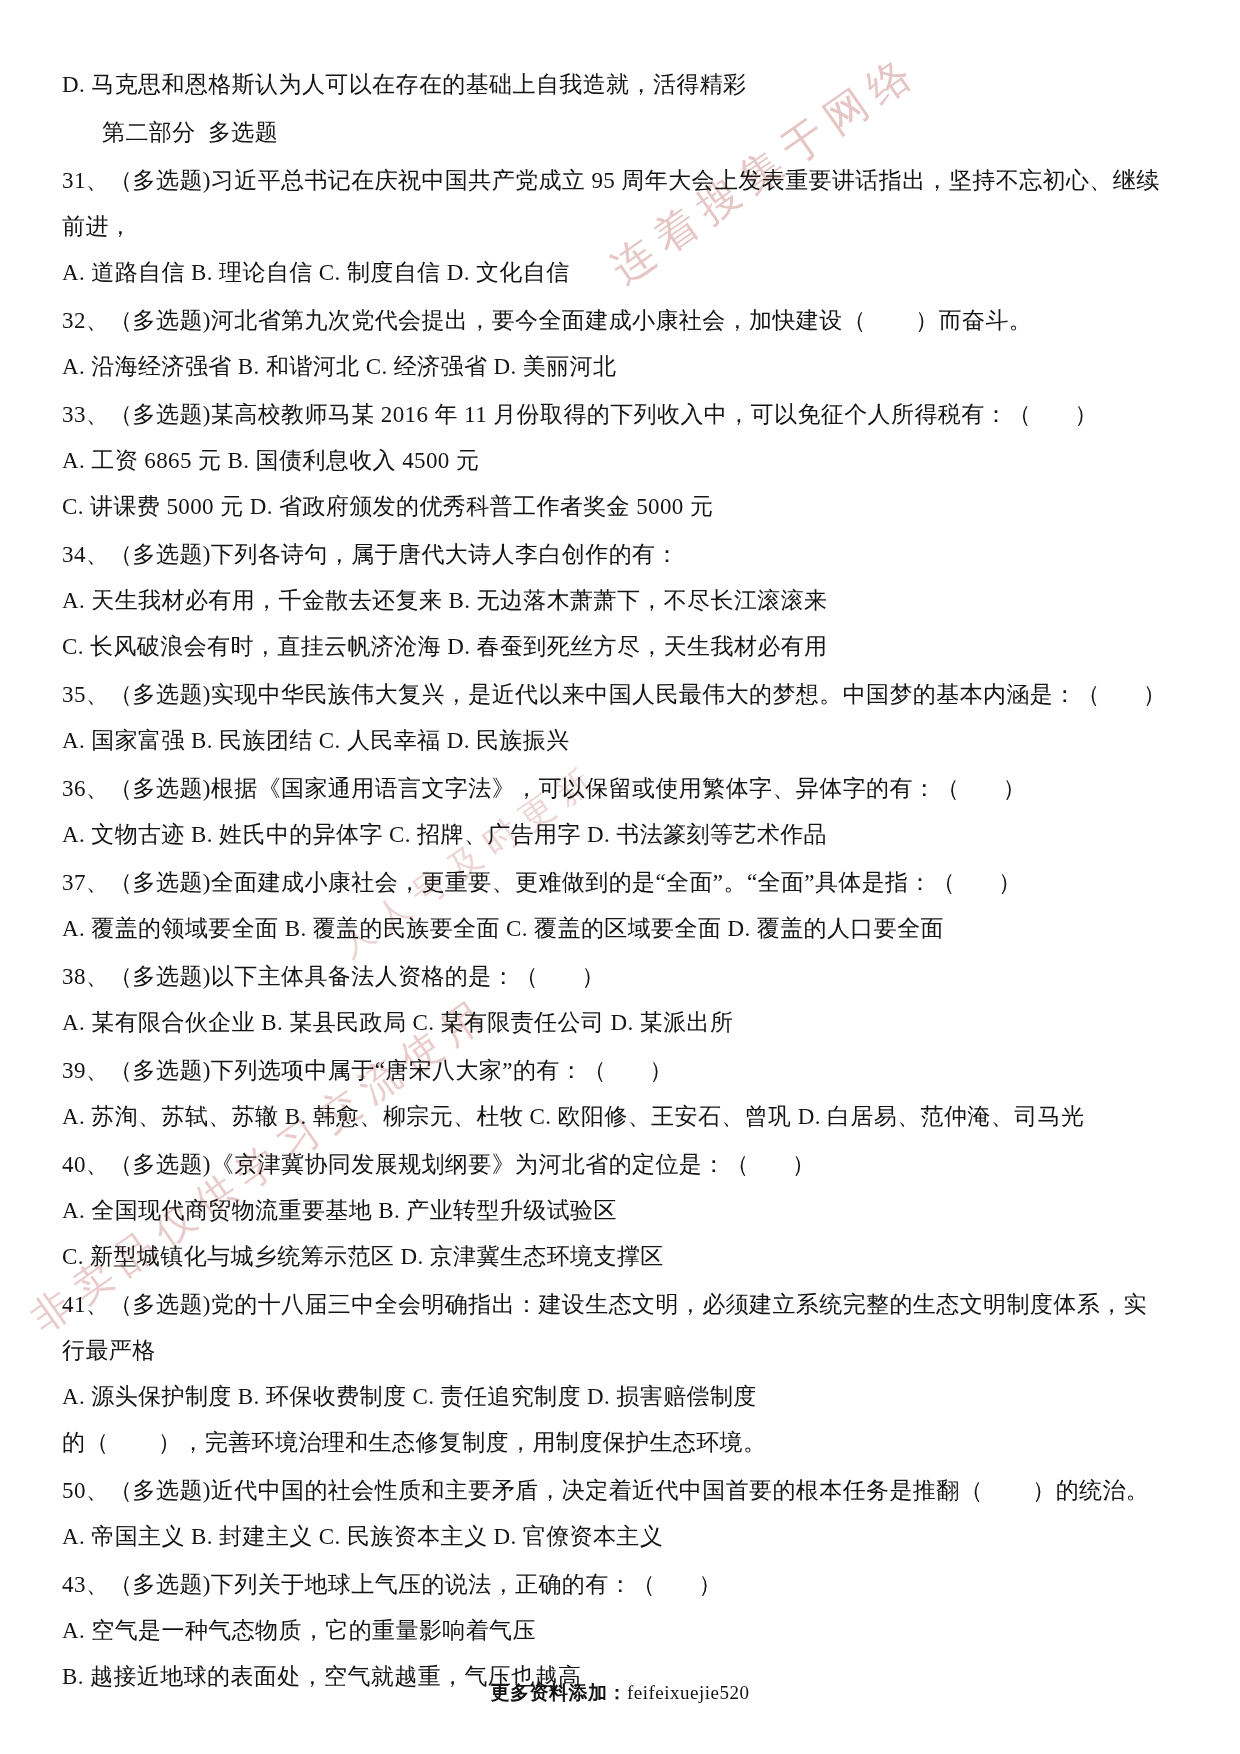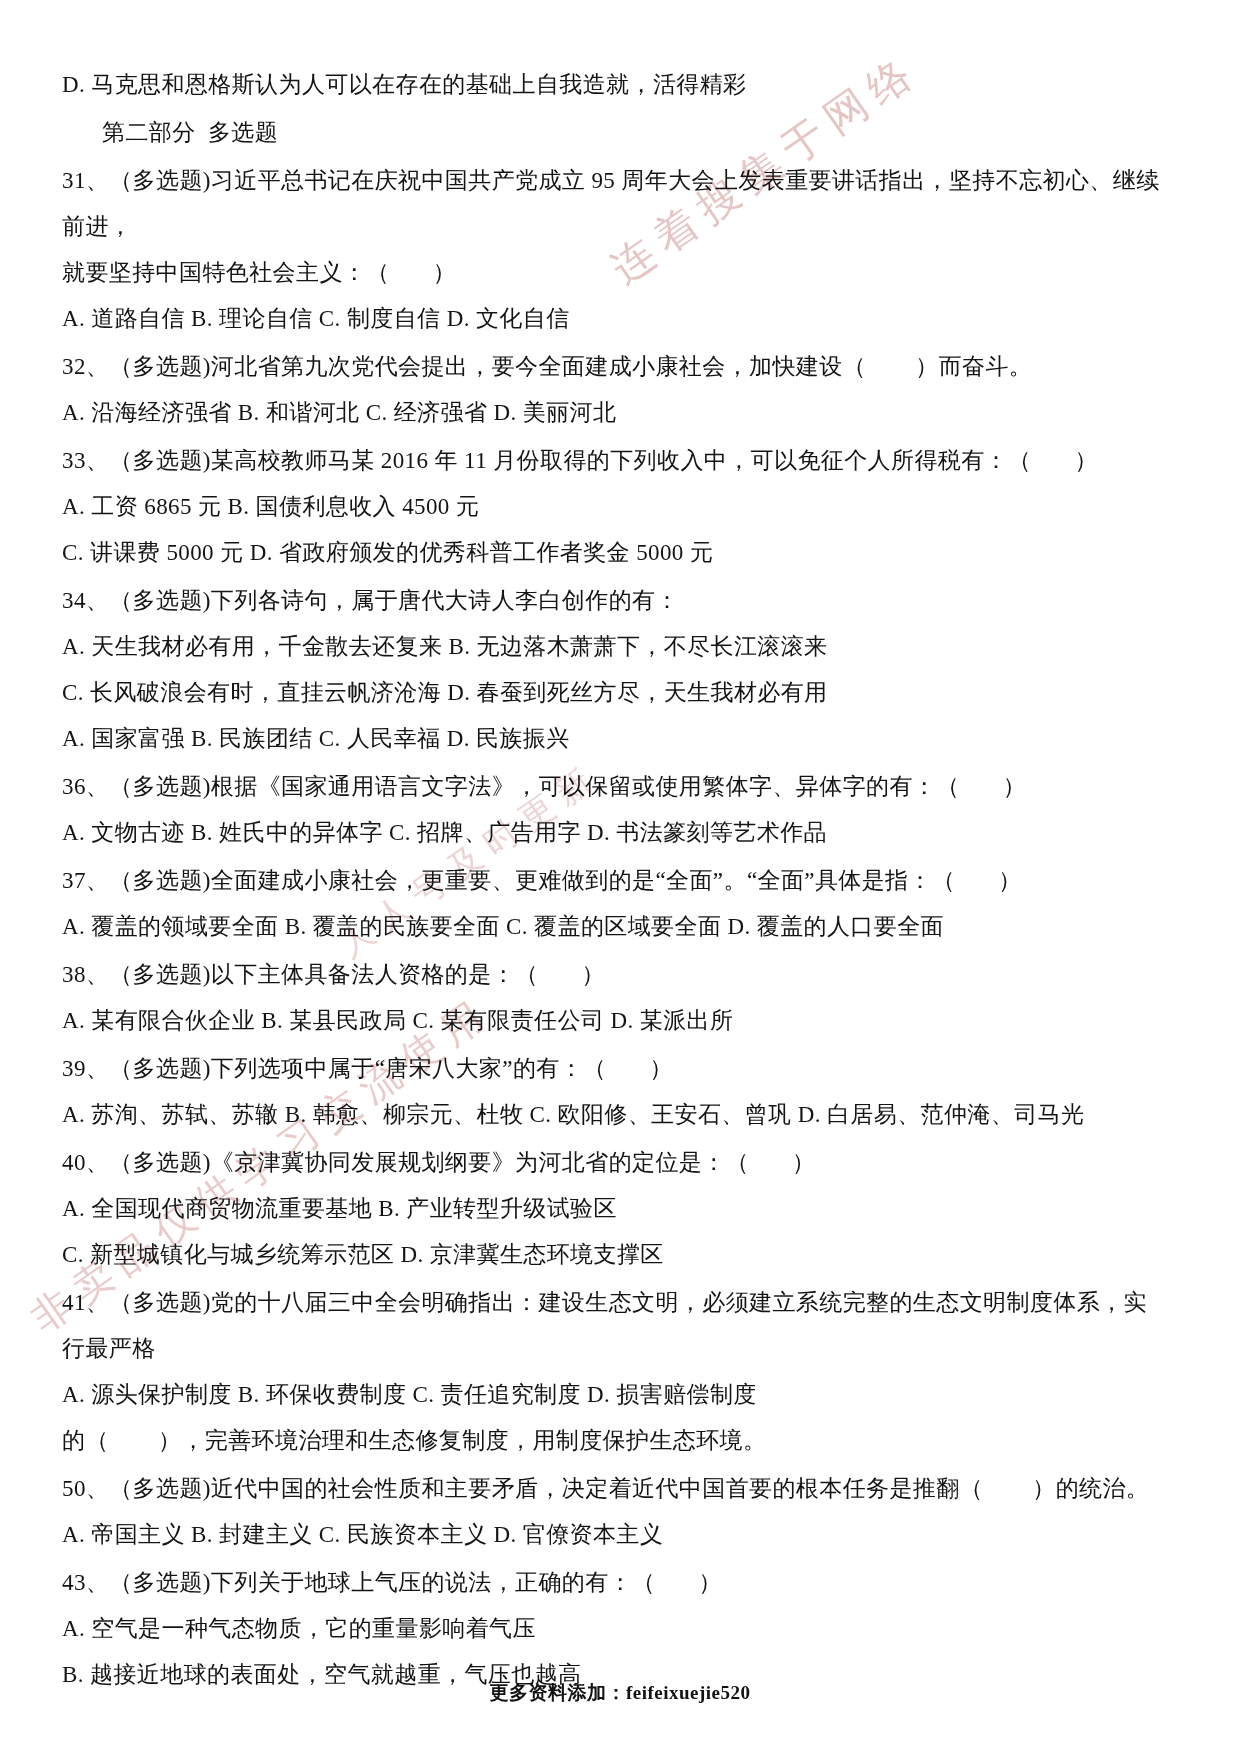--- a/index.html
+++ b/index.html
@@ -48,21 +48,21 @@
     text-align: center;
     font-size: 19px;
     font-family: "Liberation Serif", serif;
     font-weight: bold;
     letter-spacing: 0.5px;
     color: #121212;
     z-index: 4;
   }
   .footer .mail {
     font-family: "Liberation Serif", serif;
-    font-weight: bold;
+    font-weight: normal;
   }
 
   
   .wm {
     position: absolute;
     color: rgba(196, 120, 120, 0.42);
     font-size: 40px;
     letter-spacing: 10px;
     white-space: nowrap;
     font-family: "Liberation Serif", serif;
@@ -99,30 +99,30 @@
 
 <div class="page">
 
   <div class="wm wm1">连着搜集于网络</div>
   <div class="wm wm2">非卖品仅供学习交流使用</div>
   <div class="wm wm3">人人号及时更新</div>
 
   <div class="line">D. 马克思和恩格斯认为人可以在存在的基础上自我造就，活得精彩</div>
   <div class="line sec">第二部分  多选题</div>
   <div class="line q">31、（多选题)习近平总书记在庆祝中国共产党成立 95 周年大会上发表重要讲话指出，坚持不忘初心、继续前进，</div>
-  <div class="line">就要坚持中国特色社会主义：（       ）</div>
   <div class="line opt">A. 道路自信 B. 理论自信 C. 制度自信 D. 文化自信</div>
   <div class="line q">32、（多选题)河北省第九次党代会提出，要今全面建成小康社会，加快建设（        ）而奋斗。</div>
   <div class="line opt">A. 沿海经济强省 B. 和谐河北 C. 经济强省 D. 美丽河北</div>
   <div class="line q">33、（多选题)某高校教师马某 2016 年 11 月份取得的下列收入中，可以免征个人所得税有：（       ）</div>
   <div class="line opt">A. 工资 6865 元 B. 国债利息收入 4500 元</div>
   <div class="line opt">C. 讲课费 5000 元 D. 省政府颁发的优秀科普工作者奖金 5000 元</div>
   <div class="line q">34、（多选题)下列各诗句，属于唐代大诗人李白创作的有：</div>
   <div class="line opt">A. 天生我材必有用，千金散去还复来 B. 无边落木萧萧下，不尽长江滚滚来</div>
   <div class="line opt">C. 长风破浪会有时，直挂云帆济沧海 D. 春蚕到死丝方尽，天生我材必有用</div>
+  <div class="line q">35、（多选题)实现中华民族伟大复兴，是近代以来中国人民最伟大的梦想。中国梦的基本内涵是：（       ）</div>
   <div class="line opt">A. 国家富强 B. 民族团结 C. 人民幸福 D. 民族振兴</div>
   <div class="line q">36、（多选题)根据《国家通用语言文字法》，可以保留或使用繁体字、异体字的有：（       ）</div>
   <div class="line opt">A. 文物古迹 B. 姓氏中的异体字 C. 招牌、广告用字 D. 书法篆刻等艺术作品</div>
   <div class="line q">37、（多选题)全面建成小康社会，更重要、更难做到的是“全面”。“全面”具体是指：（       ）</div>
   <div class="line opt">A. 覆盖的领域要全面 B. 覆盖的民族要全面 C. 覆盖的区域要全面 D. 覆盖的人口要全面</div>
   <div class="line q">38、（多选题)以下主体具备法人资格的是：（       ）</div>
   <div class="line opt">A. 某有限合伙企业 B. 某县民政局 C. 某有限责任公司 D. 某派出所</div>
   <div class="line q">39、（多选题)下列选项中属于“唐宋八大家”的有：（       ）</div>
   <div class="line opt">A. 苏洵、苏轼、苏辙 B. 韩愈、柳宗元、杜牧 C. 欧阳修、王安石、曾巩 D. 白居易、范仲淹、司马光</div>
   <div class="line q">40、（多选题)《京津冀协同发展规划纲要》为河北省的定位是：（       ）</div>

